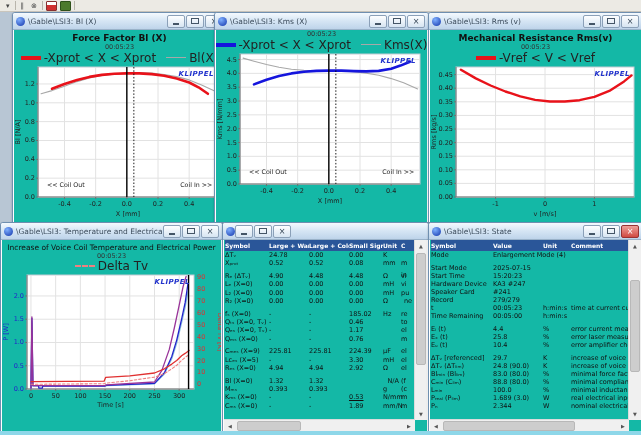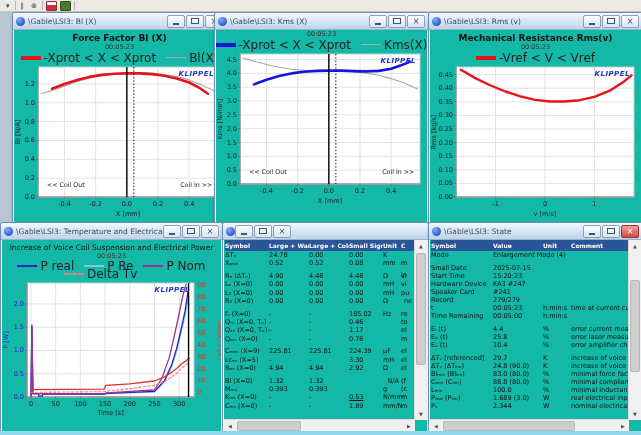--- a/index.html
+++ b/index.html
@@ -325,37 +325,23 @@
       <span class="cap-btn">
           <span class="g-min"></span>
         </span>
       <span class="cap-btn">
           <span class="g-max"></span>
         </span>
       <span class="cap-btn">×</span>
     </span>
   </div>
   <div class="content">
-    <div class="chart-title small">Increase of Voice Coil Suspension and Electrical Power</div>
+    <div class="chart-title small">Increase of Voice Coil Temperature and Electrical Power</div>
     <div class="chart-sub">00:05:23</div>
     <div class="legend legend-left">
-        <div class="lg-row">
-          <span class="lg-item">
-            <span class="lg-sw" style="border-top: 2px solid rgb(34, 34, 204);"></span>
-            <span>P real</span>
-          </span>
-          <span class="lg-item">
-            <span class="lg-sw" style="border-top: 2px solid rgb(136, 196, 220);"></span>
-            <span>P Re</span>
-          </span>
-          <span class="lg-item">
-            <span class="lg-sw" style="border-top: 2px solid rgb(153, 51, 153);"></span>
-            <span>P Nom</span>
-          </span>
-        </div>
         <div class="lg-row">
           <span class="lg-item">
             <span class="lg-sw" style="border-top: 2px dashed rgb(240, 128, 128);"></span>
             <span>Delta Tv</span>
           </span>
         </div>
       </div>
     <svg width="219" height="138">
         <rect x="25" y="4" width="167" height="114" fill="#ffffff" stroke="#c4ccd4" stroke-width="1"></rect>
         <line x1="28.95266272189349" y1="4" x2="28.95266272189349" y2="118" stroke="#e2e2e2"></line>
@@ -620,21 +606,21 @@
           <span class="tbl-cell" style="width: 90px;">Comment</span>
         </div>
         <div class="tbl-row">
           <span class="tbl-cell" style="width: 60px;">Mode</span>
           <span class="tbl-cell" style="width: 48px;">Enlargement Mode (4)</span>
           <span class="tbl-cell" style="width: 26px;"></span>
           <span class="tbl-cell" style="width: 90px;"></span>
         </div>
         <div class="tbl-spacer"></div>
         <div class="tbl-row">
-          <span class="tbl-cell" style="width: 60px;">Small Date</span>
+          <span class="tbl-cell" style="width: 60px;">Start Mode</span>
           <span class="tbl-cell" style="width: 48px;">2025-07-15</span>
           <span class="tbl-cell" style="width: 26px;"></span>
           <span class="tbl-cell" style="width: 90px;"></span>
         </div>
         <div class="tbl-row">
           <span class="tbl-cell" style="width: 60px;">Start Time</span>
           <span class="tbl-cell" style="width: 48px;">15:20:23</span>
           <span class="tbl-cell" style="width: 26px;"></span>
           <span class="tbl-cell" style="width: 90px;"></span>
         </div>

